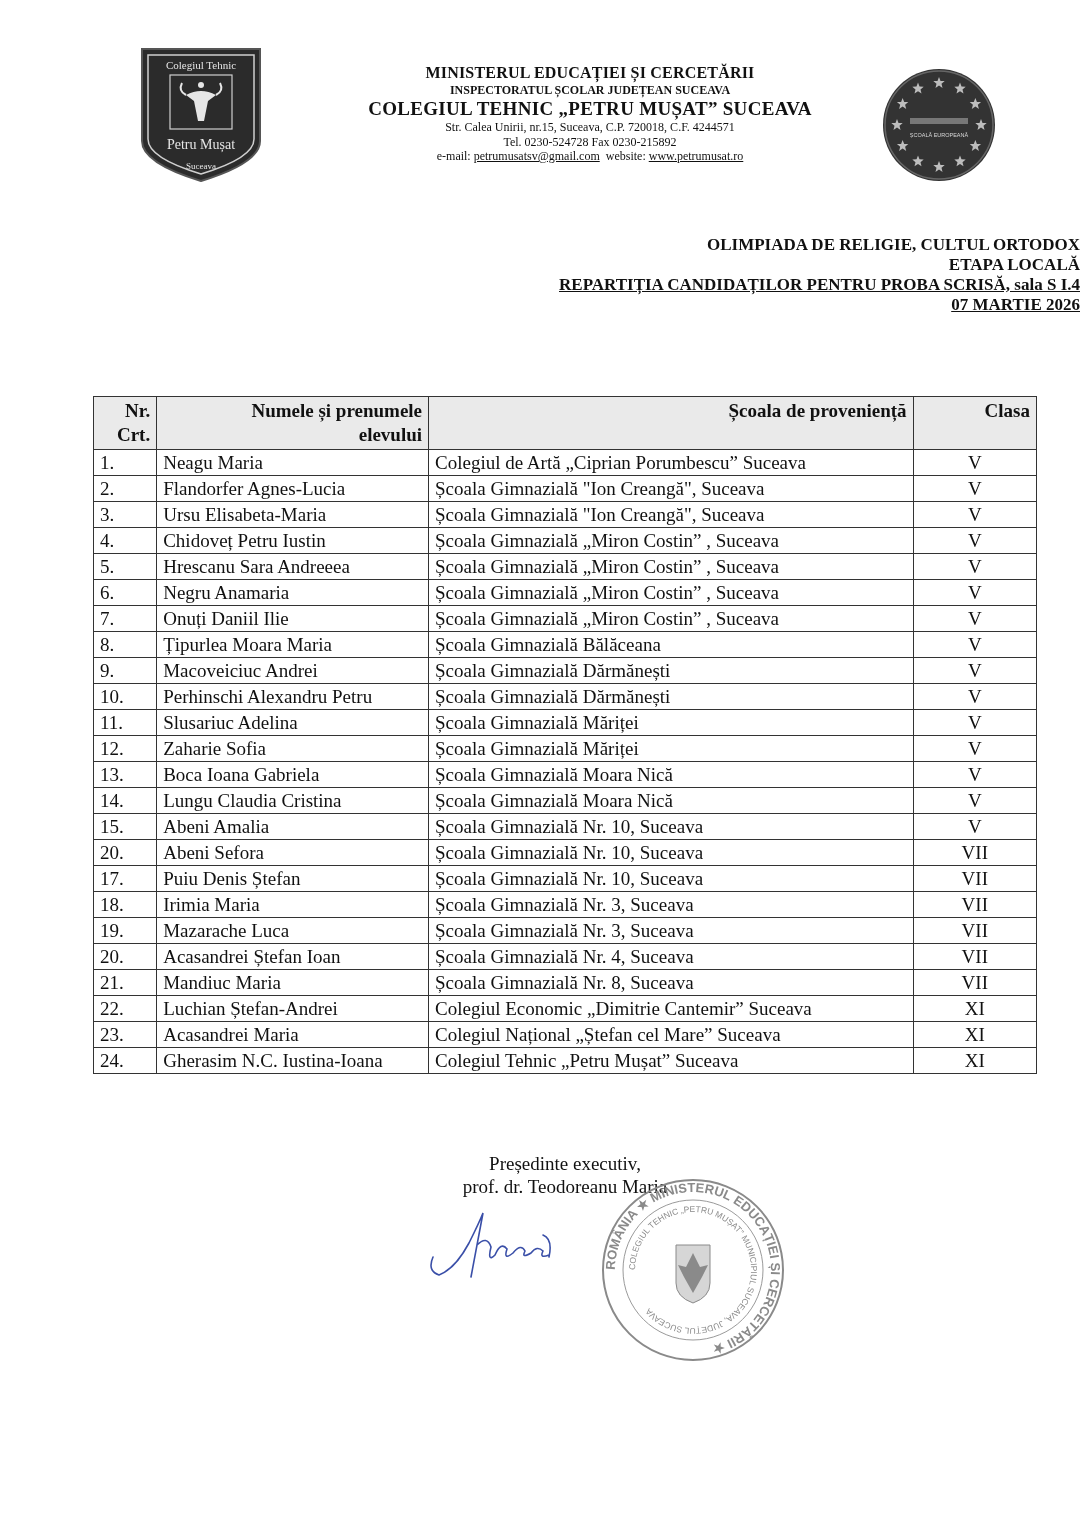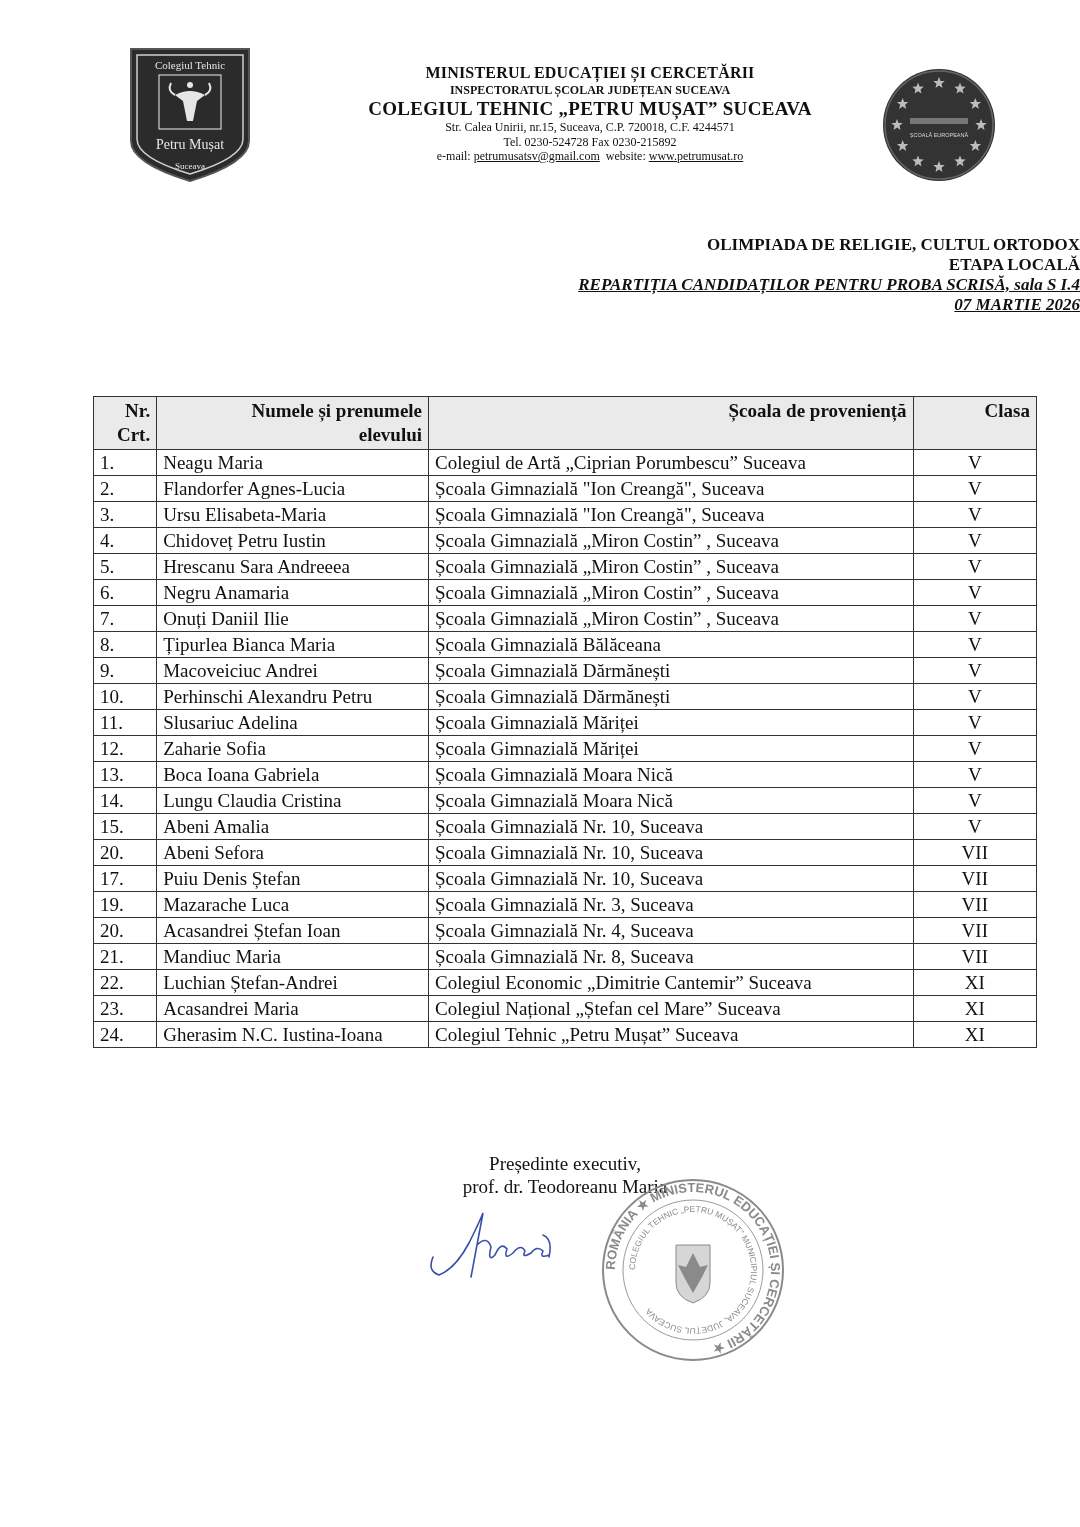--- a/index.html
+++ b/index.html
@@ -1,29 +1,29 @@
 <!DOCTYPE html>
 <html><head>
   <meta charset="utf-8">
   <style>
     html, body { margin: 0; padding: 0; background: #ffffff; }
     body { width: 1080px; height: 1527px; position: relative; overflow: hidden; font-family: "Liberation Serif", serif; color: #111; }
 
-    .logo-left { position: absolute; left: 127px; top: 45px; width: 126px; height: 140px; }
+    .logo-left { position: absolute; left: 138px; top: 45px; width: 126px; height: 140px; }
     .logo-right { position: absolute; left: 880px; top: 66px; width: 118px; height: 118px; }
 
     .letterhead { position: absolute; left: 330px; top: 64px; width: 520px; text-align: center; line-height: 1.18; }
     .lh-ministry { font-family: Liberation Serif, serif; font-weight: bold; font-size: 16px; letter-spacing: 0.2px; }
     .lh-inspect { font-family: "Liberation Serif", serif; font-weight: bold; font-size: 12px; }
     .lh-college { font-family: "Liberation Serif", serif; font-weight: bold; font-size: 19px; letter-spacing: 0.3px; margin-top: 1px; }
     .lh-line { font-size: 12px; }
     .lh-line a { color: #111; text-decoration: underline; }
 
     .title-block { position: absolute; left: 0; top: 235px; width: 1080px; text-align: right; font-weight: bold; font-size: 17px; line-height: 20px; }
-    .title-block .u { text-decoration: underline; font-style: italic; }
+    .title-block .u { text-decoration: underline; }
 
     table.roster { position: absolute; left: 93px; top: 396px; width: 944px; border-collapse: collapse; font-size: 19px; }
     table.roster th, table.roster td { border: 1px solid #333; padding: 0 6px; }
     table.roster th { background: #eaeaea; font-weight: bold; text-align: right; vertical-align: top; line-height: 24px; padding-top: 2px; padding-bottom: 2px; font-size: 19px; }
     table.roster td { height: 25px; line-height: 25px; white-space: nowrap; }
     .col-nr { width: 50px; }
     .col-name { width: 258px; }
     .col-school { width: 470px; }
     .col-class { width: 110px; text-align: center; }
     td.c-class { text-align: center; }
@@ -147,21 +147,21 @@
         <td class="c-class">V</td>
       </tr>
       <tr>
         <td>7.</td>
         <td>Onuți Daniil Ilie</td>
         <td>Școala Gimnazială „Miron Costin” , Suceava</td>
         <td class="c-class">V</td>
       </tr>
       <tr>
         <td>8.</td>
-        <td>Țipurlea Bianca Maria</td>
+        <td>Țipurlea Moara Maria</td>
         <td>Școala Gimnazială Bălăceana</td>
         <td class="c-class">V</td>
       </tr>
       <tr>
         <td>9.</td>
         <td>Macoveiciuc Andrei</td>
         <td>Școala Gimnazială Dărmănești</td>
         <td class="c-class">V</td>
       </tr>
       <tr>
@@ -203,20 +203,26 @@
       <tr>
         <td>20.</td>
         <td>Abeni Sefora</td>
         <td>Școala Gimnazială Nr. 10, Suceava</td>
         <td class="c-class">VII</td>
       </tr>
       <tr>
         <td>17.</td>
         <td>Puiu  Denis Ștefan</td>
         <td>Școala Gimnazială Nr. 10, Suceava</td>
+        <td class="c-class">VII</td>
+      </tr>
+      <tr>
+        <td>18.</td>
+        <td>Irimia Maria</td>
+        <td>Școala Gimnazială Nr. 3, Suceava</td>
         <td class="c-class">VII</td>
       </tr>
       <tr>
         <td>19.</td>
         <td>Mazarache Luca</td>
         <td>Școala Gimnazială Nr. 3, Suceava</td>
         <td class="c-class">VII</td>
       </tr>
       <tr>
         <td>20.</td>

